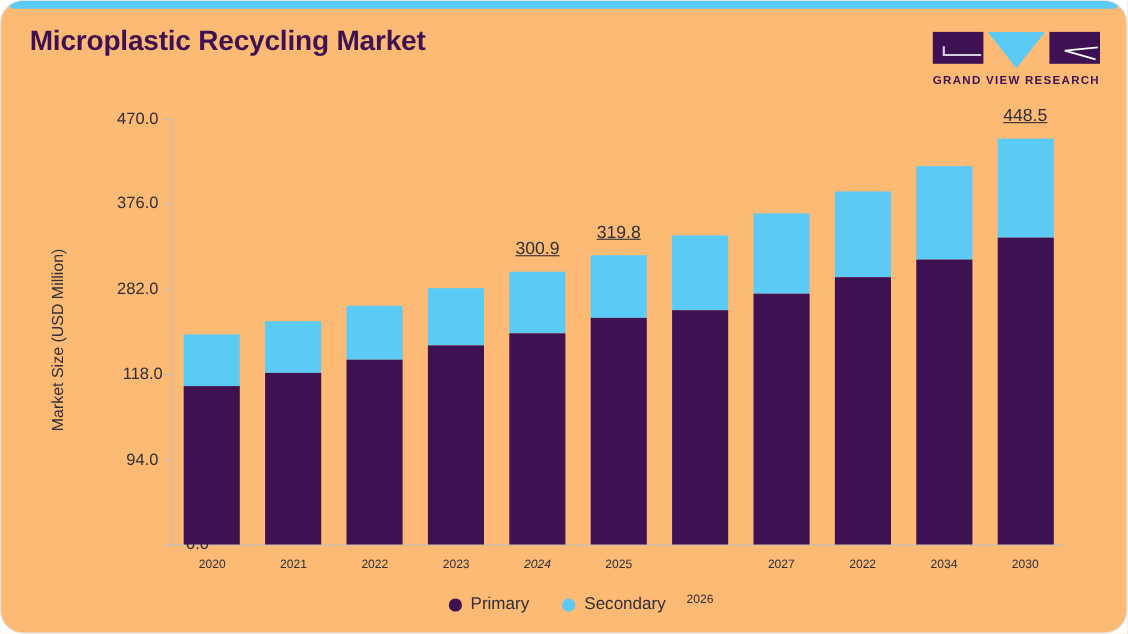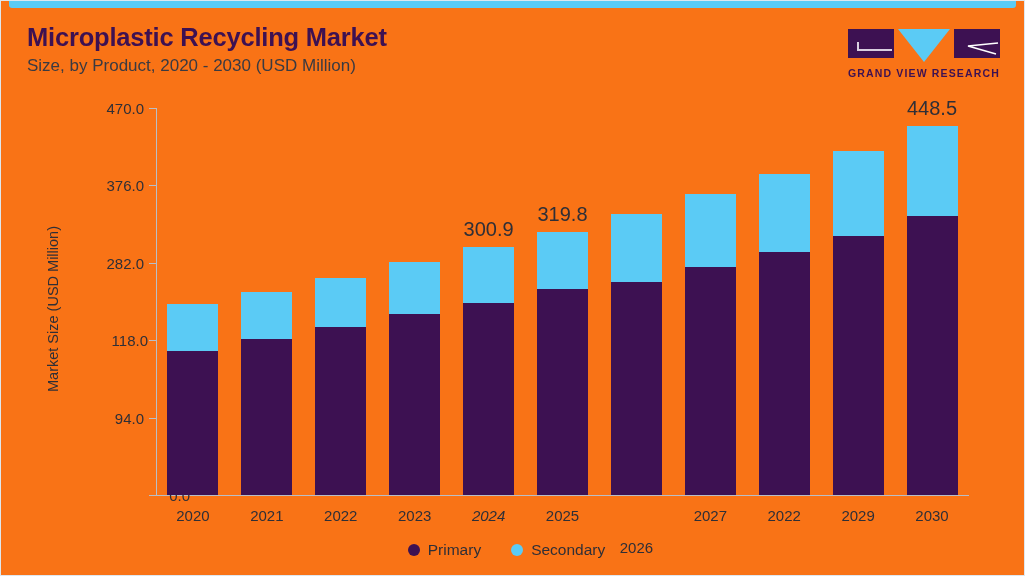--- a/index.html
+++ b/index.html
@@ -10,22 +10,22 @@
   body {
     font-family: "Liberation Sans", sans-serif;
     -webkit-font-smoothing: antialiased;
   }
 
   #chart-card {
     position: relative;
     width: 1025px;
     height: 576px;
     box-sizing: border-box;
-    background: #f97316;
-    border-radius: 0;
+    background: #fdba74;
+    border-radius: 21px;
     border: 1px solid #dfe7ee;
     overflow: hidden;
   }
 
   
   #top-accent {
     position: absolute;
     top: 0;
     left: 8px;
     right: 8px;
@@ -147,45 +147,46 @@
   }
   #x-axis-line {
     position: absolute;
     height: 1px;
     background: #b9bec6;
   }
 
   .x-tick-label {
     position: absolute;
     text-align: center;
-    font-size: 15px;
+    font-size: 11px;
     color: #2f2f37;
     transform: translateX(-50%);
     white-space: nowrap;
   }
 
   .bar-group {
     position: absolute;
     bottom: 0;
   }
   .bar-seg {
     position: absolute;
     left: 0;
     width: 100%;
   }
   .bar-seg.primary   { background: #3d1152; }
   .bar-seg.secondary { background: #5bcbf5; }
 
   .bar-value-label {
     position: absolute;
     text-align: left;
-    font-size: 20px;
+    font-size: 16px;
     color: #2f2f37;
     transform: translateX(-50%);
     white-space: nowrap;
+    text-decoration: underline;
   }
 
   
   #legend {
     position: absolute;
     left: 0;
     right: 12px;
     bottom: 16px;
     display: flex;
     align-items: center;
@@ -212,21 +213,20 @@
 </head>
 <body>
 
 <div id="chart-card">
 
   <div id="top-accent"></div>
 
   <div id="header">
     <div id="title-block">
       <h1 id="chart-title">Microplastic Recycling Market</h1>
-      <h2 id="chart-subtitle">Size, by Product, 2020 - 2030 (USD Million)</h2>
     </div>
 
     <div id="logo-block">
       <div id="logo-marks">
         <div class="logo-rect">
           <svg width="48" height="29" viewBox="0 0 48 29">
             <path d="M10 13 L10 21 L44 21" fill="none" stroke="#d9cfe0" stroke-width="2"></path>
           </svg>
         </div>
         <div class="logo-tri"></div>
@@ -310,21 +310,21 @@
     <div id="x-ticks">
         <div class="x-tick-label" style="left: 191.955px; top: 506px;">2020</div>
         <div class="x-tick-label" style="left: 265.864px; top: 506px;">2021</div>
         <div class="x-tick-label" style="left: 339.773px; top: 506px;">2022</div>
         <div class="x-tick-label" style="left: 413.682px; top: 506px;">2023</div>
         <div class="x-tick-label" style="left: 487.591px; top: 506px; font-style: italic;">2024</div>
         <div class="x-tick-label" style="left: 561.5px; top: 506px;">2025</div>
         <div class="x-tick-label" style="left: 635.409px; top: 506px; margin-top: 32px;">2026</div>
         <div class="x-tick-label" style="left: 709.318px; top: 506px;">2027</div>
         <div class="x-tick-label" style="left: 783.227px; top: 506px;">2022</div>
-        <div class="x-tick-label" style="left: 857.136px; top: 506px;">2029</div>
+        <div class="x-tick-label" style="left: 857.136px; top: 506px;">2034</div>
         <div class="x-tick-label" style="left: 931.045px; top: 506px;">2030</div>
       </div>
   </div>
 
   <div id="legend">
       <div class="legend-item">
         <span class="legend-dot" style="background: rgb(61, 17, 82);"></span>
         <span class="legend-label">Primary</span>
       </div>
       <div class="legend-item">

